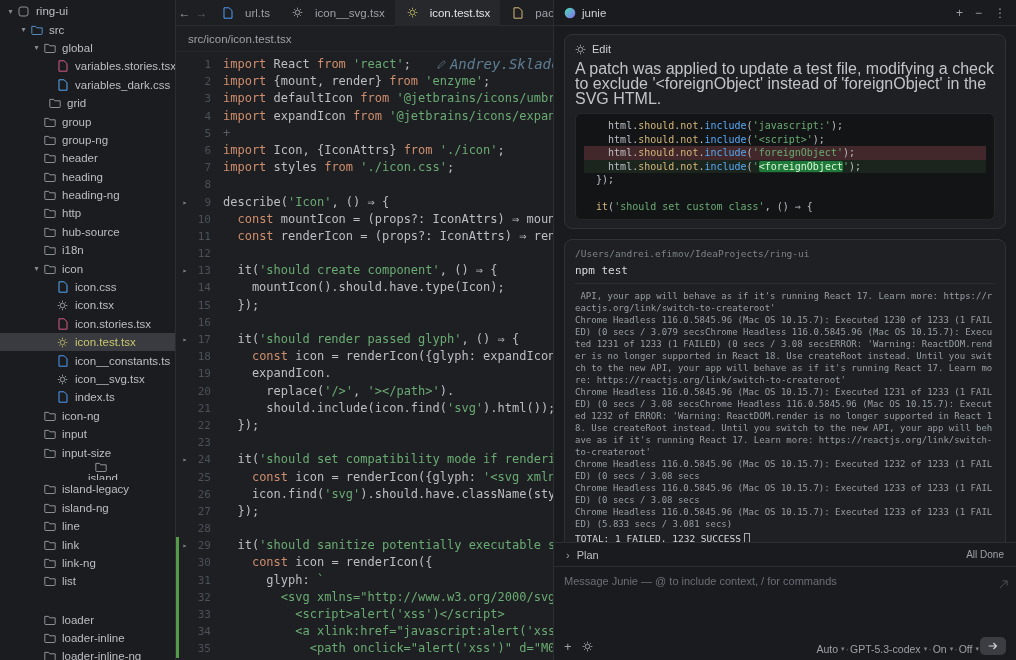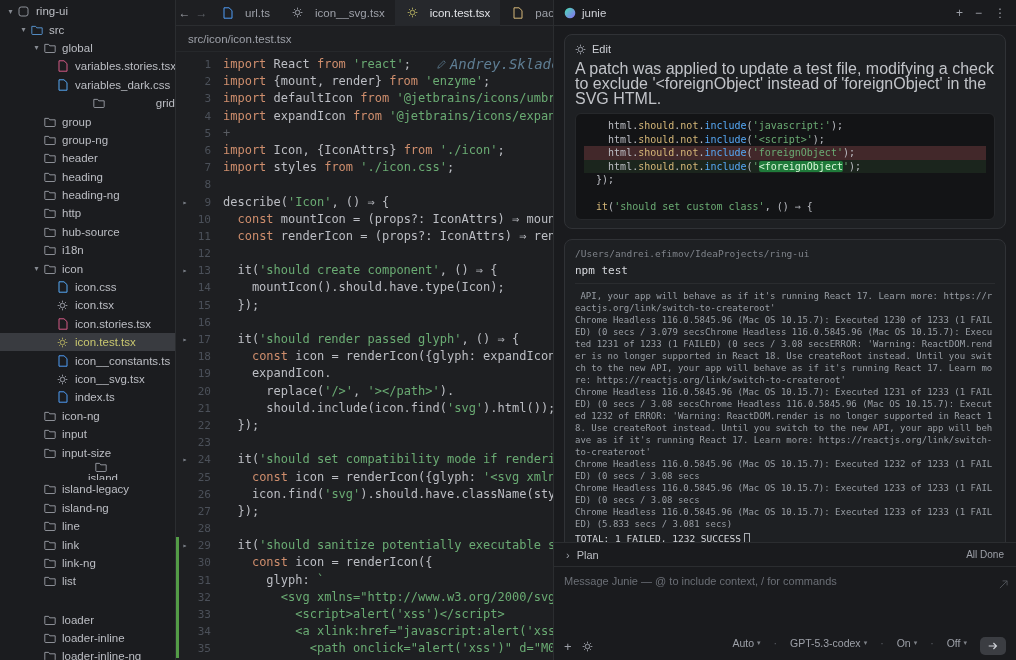--- a/index.html
+++ b/index.html
@@ -71,21 +71,21 @@
   .planchev{color:#9da0a8;font-size:11px}
   .planstatus{margin-left:auto;font-size:10px;color:#9da0a8}
   .inputbox{height:66px;min-height:66px;border-top:1px solid #2b2d30;padding:8px 10px;position:relative}
   .jinput{width:100%;height:100%;background:transparent;border:none;outline:none;resize:none;
     color:#d6d8dd;font-size:11px;font-family:"Liberation Sans",sans-serif}
   .jinput::placeholder{color:#6b6f76}
   .expand{position:absolute;right:8px;top:8px;cursor:pointer;opacity:.7}
   .jtoolbar{height:28px;min-height:28px;display:flex;align-items:center;gap:10px;padding:0 10px;
     font-size:10.5px;color:#9da0a8}
   .tbicon{font-size:13px;cursor:pointer;display:inline-flex;align-items:center}
-  .tright{margin-left:auto;display:flex;align-items:flex-start;gap:13px}
+  .tright{margin-left:auto;display:flex;align-items:flex-end;gap:1px}
   .ctrl{display:flex;align-items:center;gap:3px;cursor:pointer;white-space:nowrap}
   .caret{font-size:7px;color:#7e8288}
   .dot{color:#5c6066}
   .sendbtn{width:26px;height:18px;border-radius:5px;background:#3b3d42;display:flex;
     align-items:center;justify-content:center;cursor:pointer}
 </style>
 </head>
 <body>
 
 <div class="app">
@@ -130,21 +130,21 @@
         </div>
         <div class="trow" style="padding-left: 44px;">
           <span class="chev"></span>
           <span class="ticon">
             <svg width="10" height="12" viewBox="0 0 10 12">
               <path d="M1 .8h5L9 3.6v7.6H1z" fill="none" stroke="#56a8f5"></path>
             </svg>
           </span>
           <span class="tlabel">variables_dark.css</span>
         </div>
-        <div class="trow" style="padding-left: 36px; justify-content: space-between;">
+        <div class="trow" style="padding-left: 36px;">
           <span class="chev"></span>
           <span class="ticon">
             <svg width="12" height="10" viewBox="0 0 13 11">
               <path d="M.8 1.5h4.2l1.2 1.6h6v6.4a1 1 0 0 1-1 1H1.8a1 1 0 0 1-1-1z" fill="none" stroke="#9da0a8"></path>
             </svg>
           </span>
           <span class="tlabel">grid</span>
         </div>
         <div class="trow" style="padding-left: 31px;">
           <span class="chev"></span>

